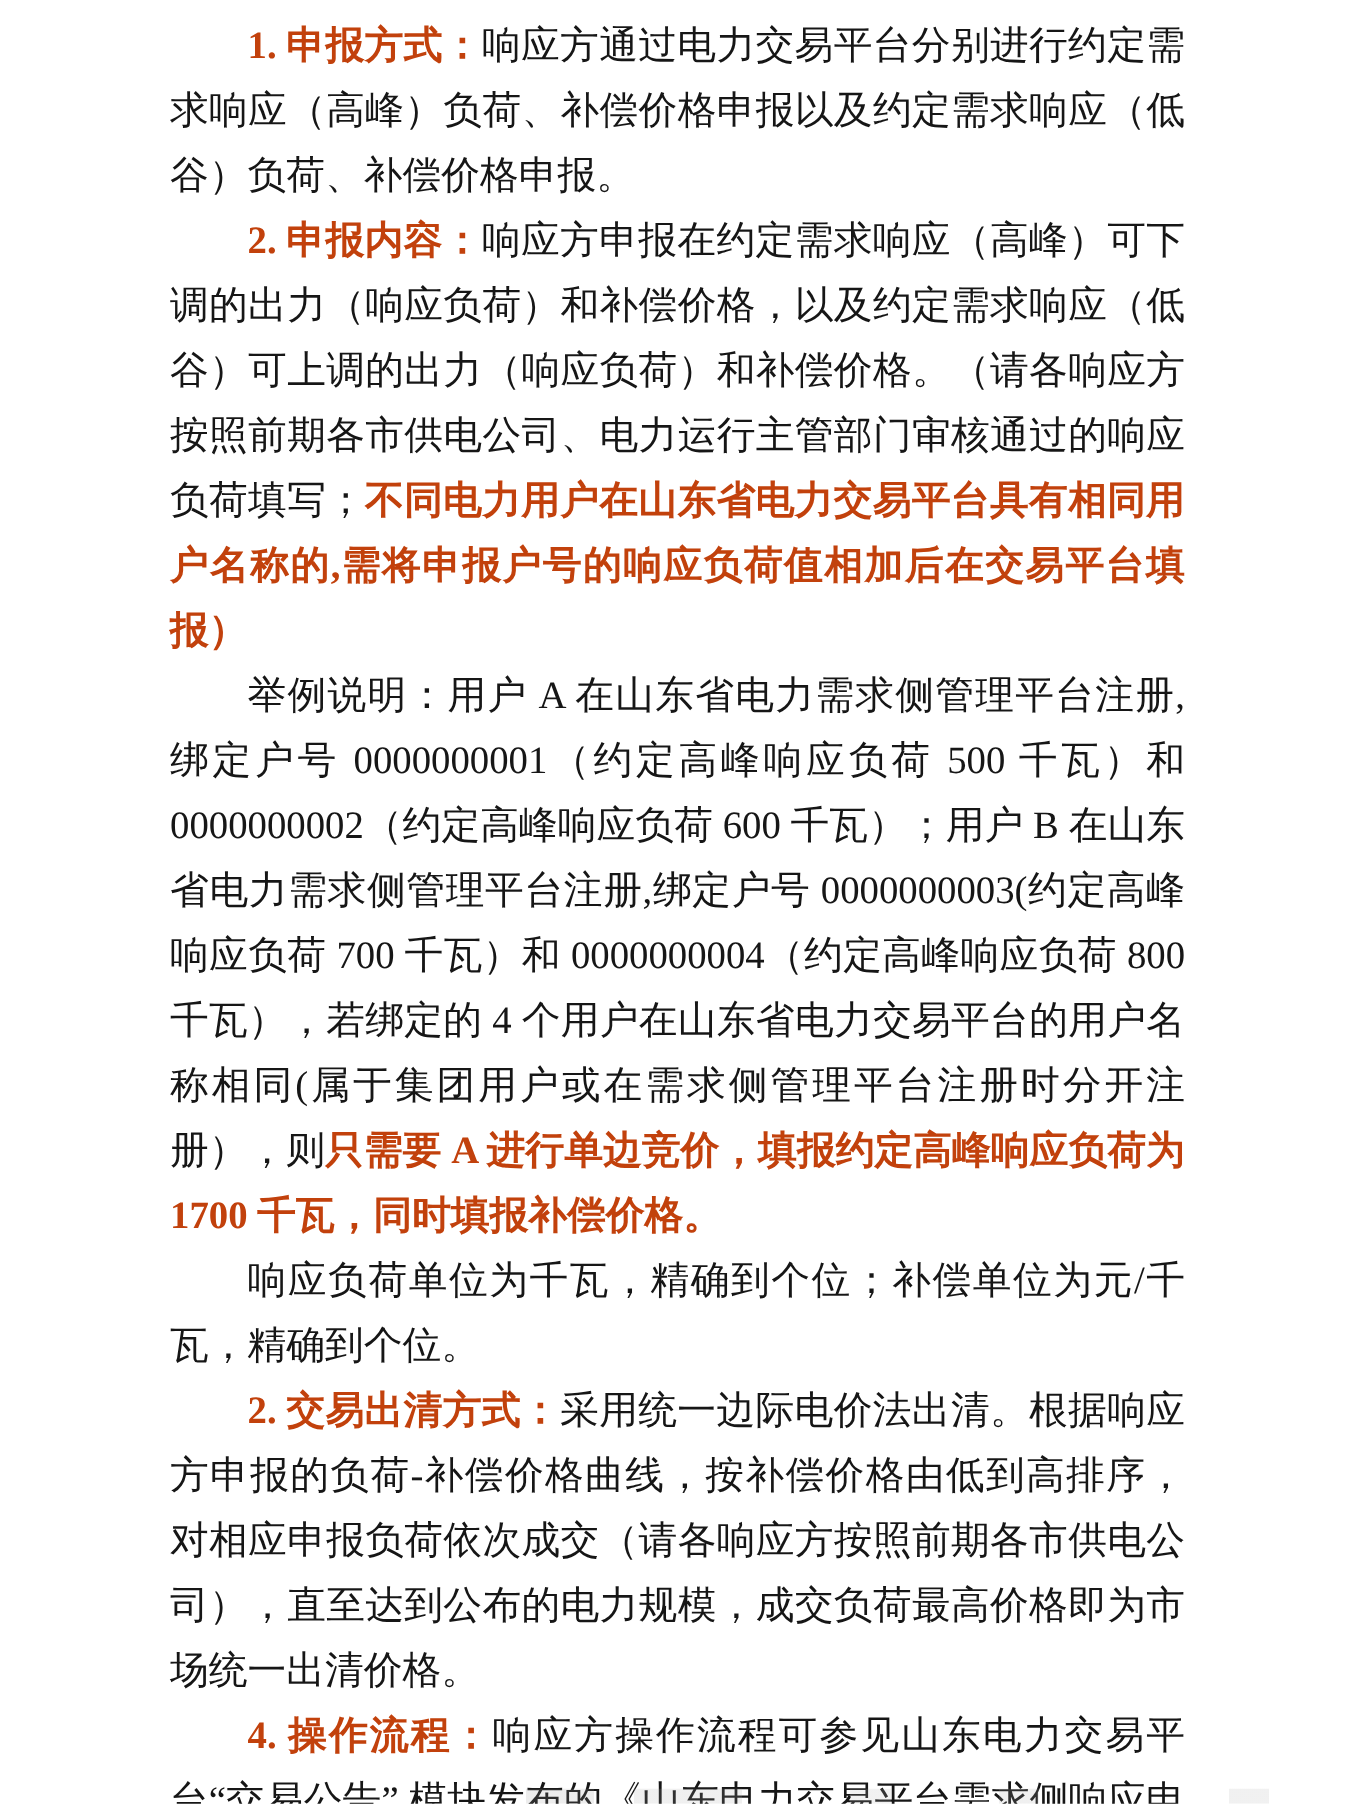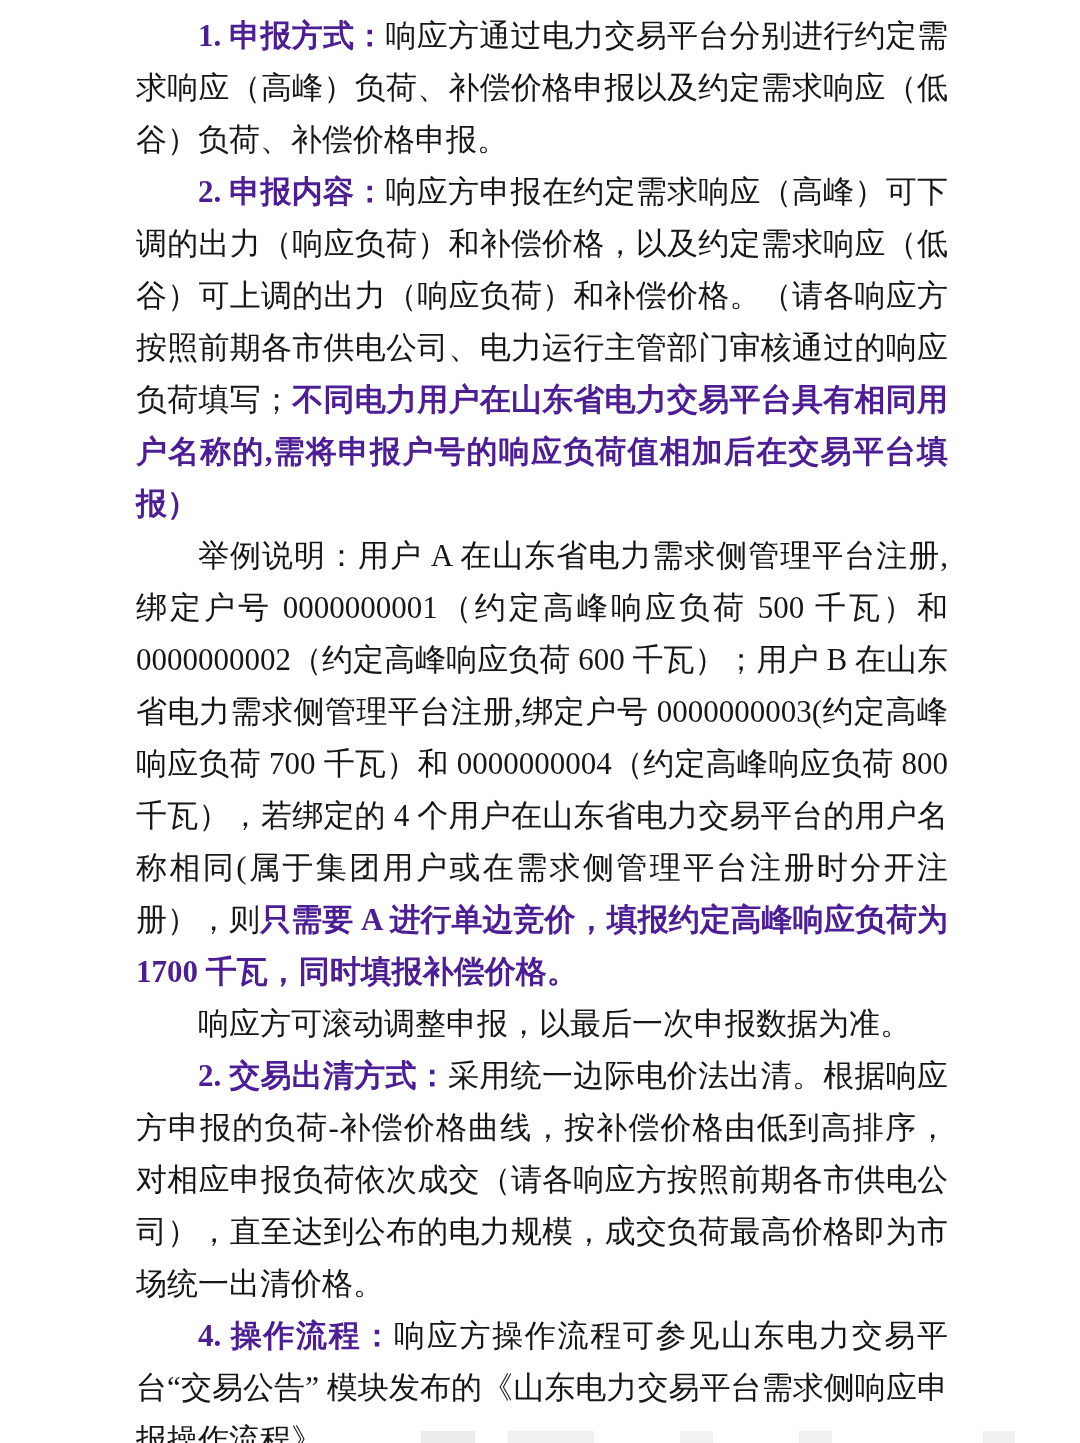--- a/index.html
+++ b/index.html
@@ -25,21 +25,21 @@
     text-align: justify;
     text-justify: inter-character;
   }
   .doc p {
     margin: 0;
     padding: 0;
     text-indent: 2em;
   }
   .hei {
     font-weight: 700;
-    color: #4c1d95;
+    color: #c2410c;
   }
   .scan-artifact {
     position: absolute;
     left: 0;
     bottom: 0;
     width: 1080px;
     height: 12px;
     opacity: 0.18;
     background:
       linear-gradient(90deg,
@@ -60,22 +60,22 @@
 <body>
 
 <div class="doc">
 
   <p><span class="hei">1. 申报方式：</span><span>响应方通过电力交易平台分别进行约定需求响应（高峰）负荷、补偿价格申报以及约定需求响应（低谷）负荷、补偿价格申报。</span></p>
 
   <p><span class="hei">2. 申报内容：</span><span>响应方申报在约定需求响应（高峰）可下调的出力（响应负荷）和补偿价格，以及约定需求响应（低谷）可上调的出力（响应负荷）和补偿价格。（请各响应方按照前期各市供电公司、电力运行主管部门审核通过的响应负荷填写；</span><span class="hei">不同电力用户在山东省电力交易平台具有相同用户名称的,需将申报户号的响应负荷值相加后在交易平台填报）</span></p>
 
   <p><span>举例说明：用户 A 在山东省电力需求侧管理平台注册, 绑定户号 0000000001（约定高峰响应负荷 500 千瓦）和 0000000002（约定高峰响应负荷 600 千瓦）；用户 B 在山东省电力需求侧管理平台注册,绑定户号 0000000003(约定高峰响应负荷 700 千瓦）和 0000000004（约定高峰响应负荷 800 千瓦），若绑定的 4 个用户在山东省电力交易平台的用户名称相同(属于集团用户或在需求侧管理平台注册时分开注册），则</span><span class="hei">只需要 A 进行单边竞价，填报约定高峰响应负荷为 1700 千瓦，同时填报补偿价格。</span></p>
 
+  <p><span>响应负荷单位为千瓦，精确到个位；补偿单位为元/千瓦，精确到个位。</span></p>
 
-  <p><span>响应方可滚动调整申报，以最后一次申报数据为准。</span></p>
 
   <p><span class="hei">2. 交易出清方式：</span><span>采用统一边际电价法出清。根据响应方申报的负荷-补偿价格曲线，按补偿价格由低到高排序，对相应申报负荷依次成交（请各响应方按照前期各市供电公司），直至达到公布的电力规模，成交负荷最高价格即为市场统一出清价格。</span></p>
 
   <p><span class="hei">4. 操作流程：</span><span>响应方操作流程可参见山东电力交易平台“交易公告” 模块发布的《山东电力交易平台需求侧响应申报操作流程》。</span></p>
 
 </div>
 
 <div class="scan-artifact"></div>
 
 </body></html>

